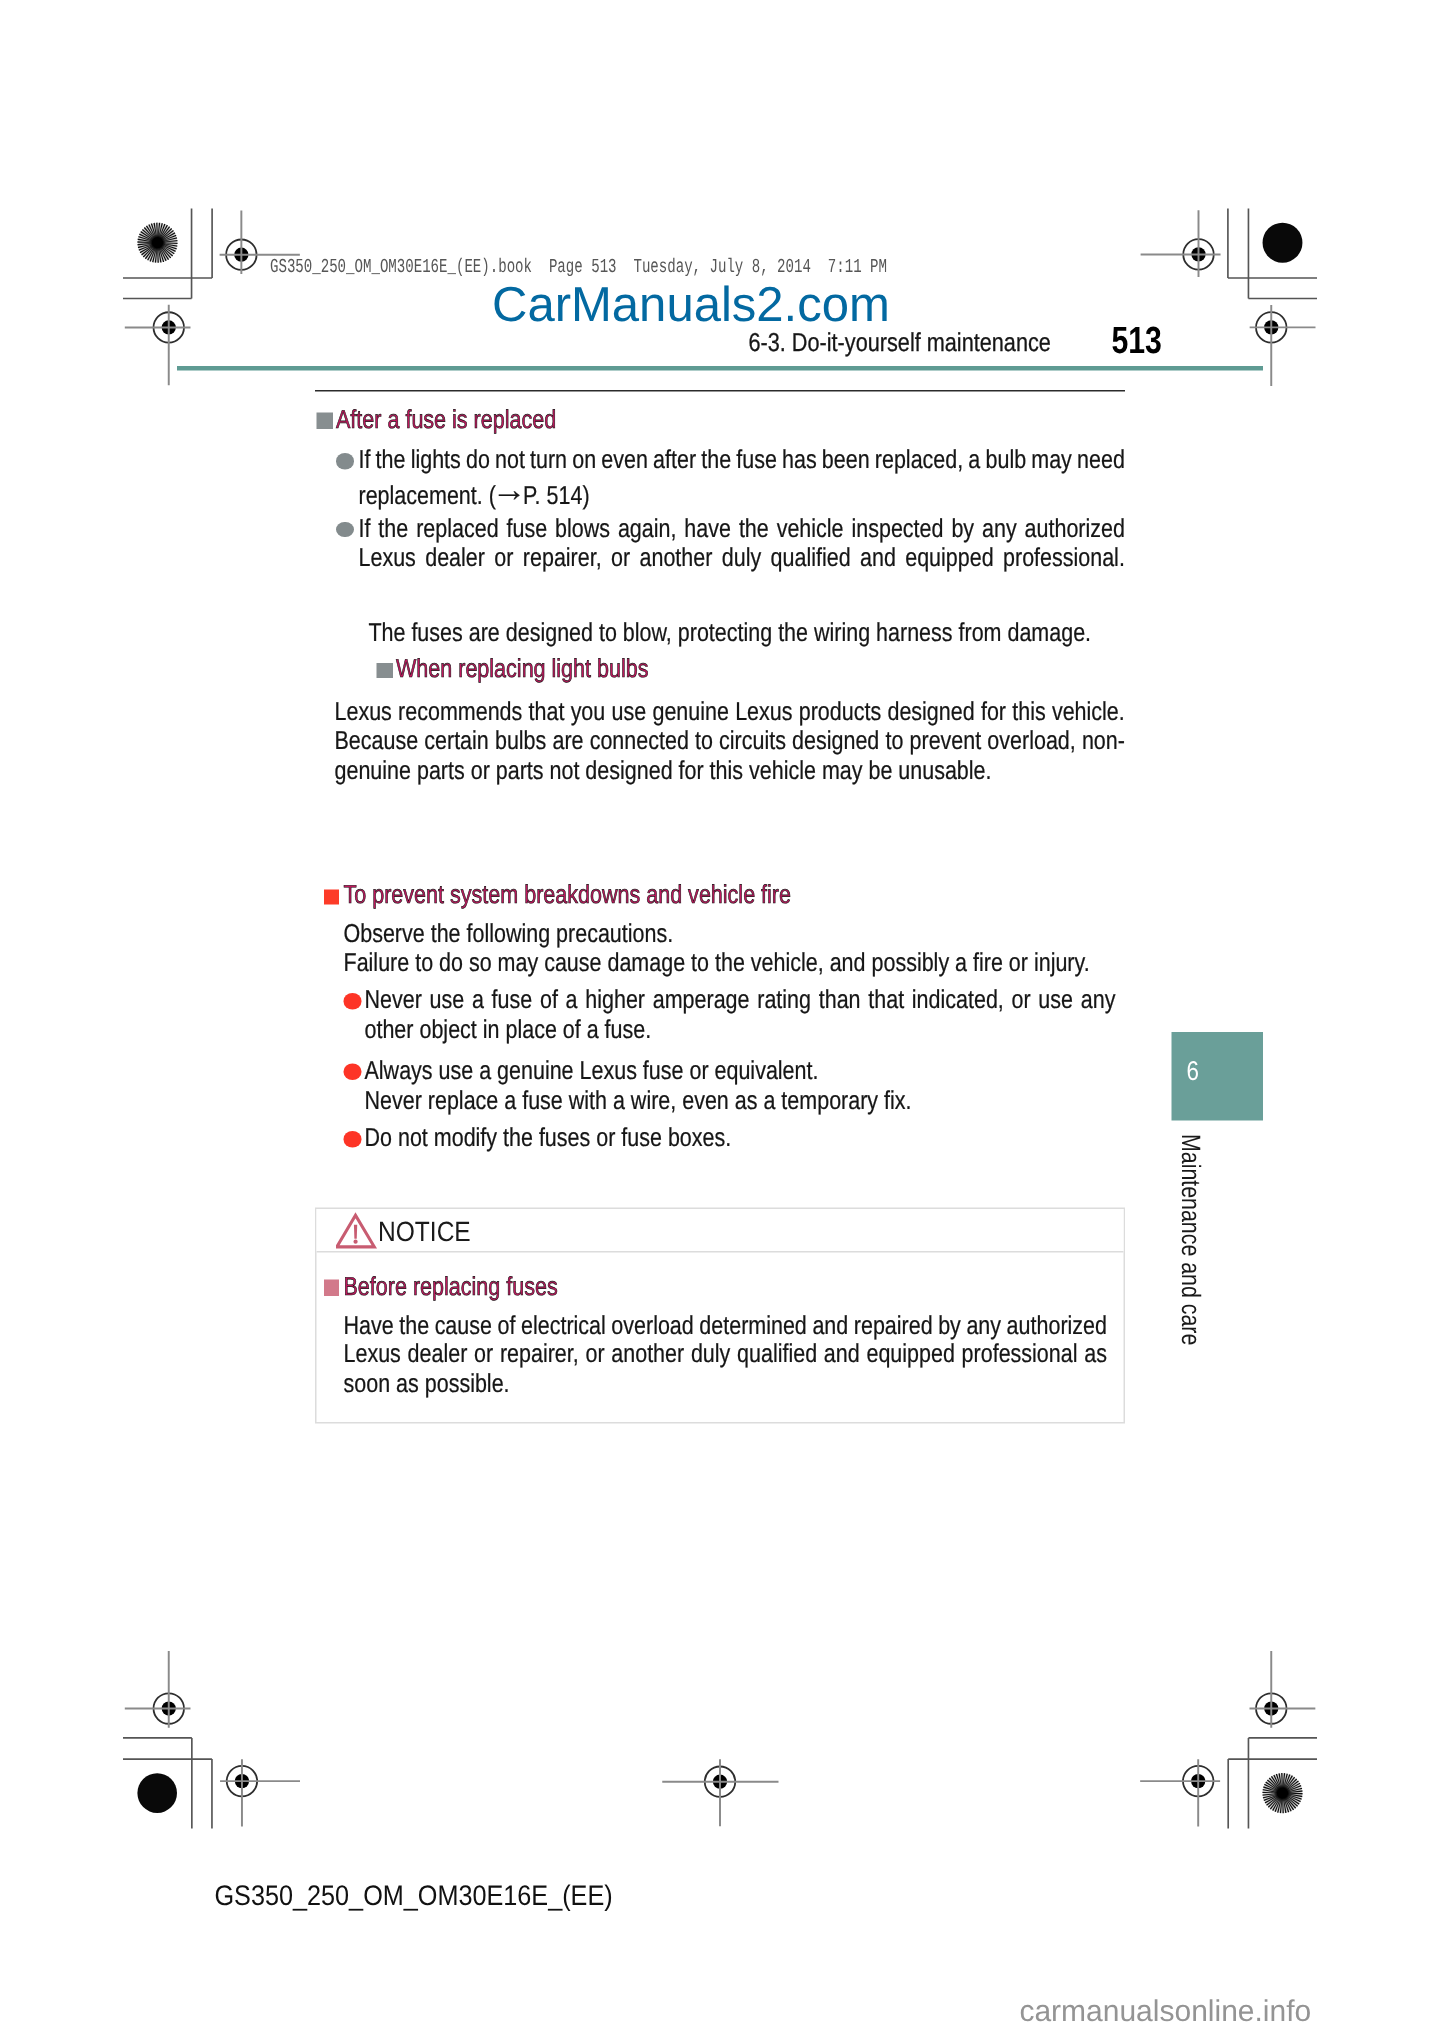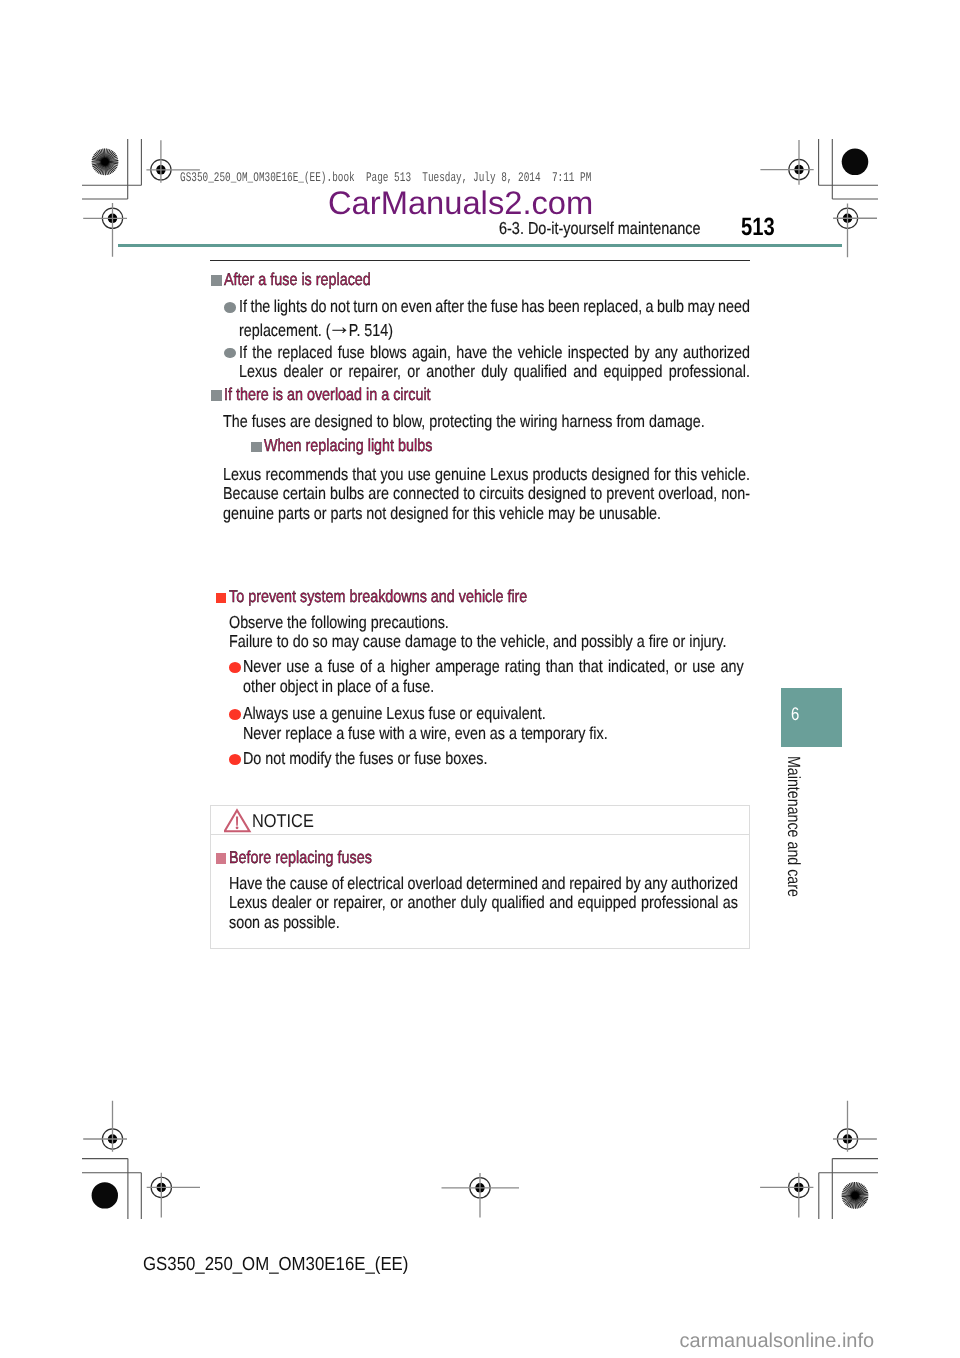--- a/index.html
+++ b/index.html
@@ -8,21 +8,21 @@
        -webkit-font-smoothing:antialiased;text-rendering:geometricPrecision;}
   .page{position:absolute;left:0;top:0;width:960px;height:1042px;background:#fff;}
 
   
   #bookline{position:absolute;left:179.8px;top:169.6px;
      font-family:"Liberation Mono", monospace; font-size:13.2px;
      color:#565656; white-space:pre; line-height:16px;
      transform:scaleX(0.712);transform-origin:0 0;}
   #watermark-top{position:absolute;left:328.0px;top:187.3px;
      font-family:"Liberation Sans", sans-serif; font-size:32.7px; font-weight:400;
-     color:#701a75; white-space:nowrap; line-height:32.7px;}
+     color:#0369a1; white-space:nowrap; line-height:32.7px;}
   #chapter-title{position:absolute;left:499.4px;top:218.4px;
      font-size:17.3px; color:#161616; white-space:nowrap; line-height:21px;
      -webkit-text-stroke:0.2px #161616;
      transform:scaleX(0.836);transform-origin:0 0;}
   #page-number{position:absolute;left:741.0px;top:215.3px;
      font-size:25.2px; font-weight:bold; color:#000; line-height:25.2px;
      transform:scaleX(0.80);transform-origin:0 0;}
   #green-rule{position:absolute;left:118px;top:243.5px;width:724px;height:3.3px;
      background:#5f9b93;}
   #black-rule{position:absolute;left:210px;top:259.8px;width:540px;height:1.6px;
@@ -185,23 +185,22 @@
     <div class="ln just"><span>If</span><span>the</span><span>lights</span><span>do</span><span>not</span><span>turn</span><span>on</span><span>even</span><span>after</span><span>the</span><span>fuse</span><span>has</span><span>been</span><span>replaced,</span><span>a</span><span>bulb</span><span>may</span><span>need</span></div>
     <div class="ln">replacement. (<span class="arw">→</span>P. 514)</div>
   </div>
 
   <div class="blk bul-list" style="left:224.0px;top:342.5px;width:525.6px;">
     <span class="dot gray bul"></span>
     <div class="ln just"><span>If</span><span>the</span><span>replaced</span><span>fuse</span><span>blows</span><span>again,</span><span>have</span><span>the</span><span>vehicle</span><span>inspected</span><span>by</span><span>any</span><span>authorized</span></div>
     <div class="ln just"><span>Lexus</span><span>dealer</span><span>or</span><span>repairer,</span><span>or</span><span>another</span><span>duly</span><span>qualified</span><span>and</span><span>equipped</span><span>professional.</span></div>
   </div>
 
-  <div class="head2" style="left:211px;top:383.8px;"><span class="sq gray"></span><span class="tx">If there is an overload in a circuit</span></div>
-
-  <div class="blk" style="left:223px;top:412.3px;width:527px;">
+
+  <div class="blk" style="left:223px;top:412.3px;width:527px;text-align:center;">
     <div class="ln">The fuses are designed to blow, protecting the wiring harness from damage.</div>
   </div>
 
   <div class="head2" style="left:211px;top:435.1px;padding-left:40px;"><span class="sq gray"></span><span class="tx">When replacing light bulbs</span></div>
 
   <div class="blk" style="left:223px;top:465.1px;width:527px;">
     <div class="ln just"><span>Lexus</span><span>recommends</span><span>that</span><span>you</span><span>use</span><span>genuine</span><span>Lexus</span><span>products</span><span>designed</span><span>for</span><span>this</span><span>vehicle.</span></div>
     <div class="ln just"><span>Because</span><span>certain</span><span>bulbs</span><span>are</span><span>connected</span><span>to</span><span>circuits</span><span>designed</span><span>to</span><span>prevent</span><span>overload,</span><span>non-</span></div>
     <div class="ln">genuine parts or parts not designed for this vehicle may be unusable.</div>
   </div>

